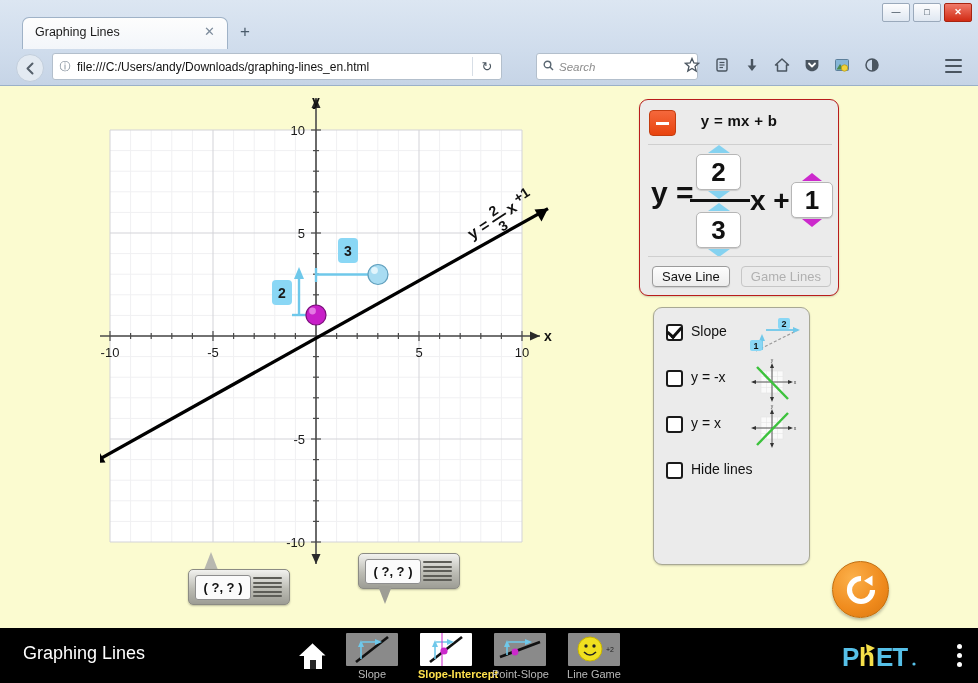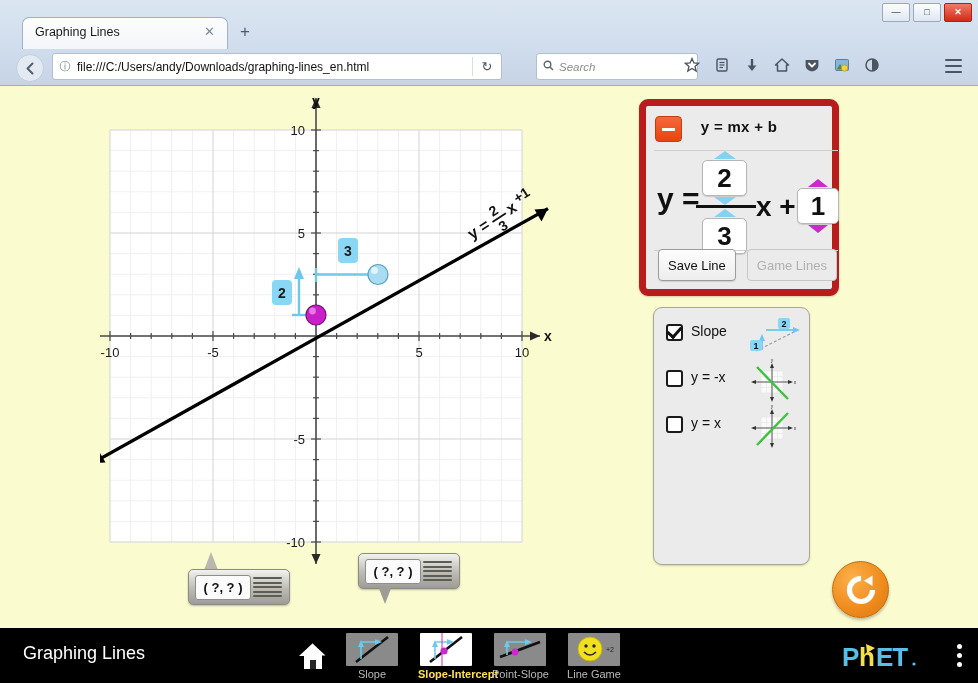--- a/index.html
+++ b/index.html
@@ -116,21 +116,21 @@
     position: absolute; left: 90px; top: 6px;
     width: 460px; height: 475px;
   }
   .graph svg { display: block; }
 
   
   .eq-panel {
     position: absolute; left: 629px; top: 13px;
     width: 200px; height: 197px;
     background: #ebebeb;
-    border: 7px solid #b91c1c;
+    border: 1px solid #b91c1c;
     border-radius: 9px;
     box-shadow: 0 1px 2px rgba(0,0,0,.18);
     box-sizing: border-box;
   }
   .eq-head { position: relative; height: 44px; }
   .collapse-btn {
     position: absolute; left: 9px; top: 10px; width: 25px; height: 24px;
     background: linear-gradient(#f4683c, #e8440e);
     border: 1px solid #c43d10; border-radius: 4px;
     display: flex; align-items: center; justify-content: center;
@@ -171,21 +171,21 @@
   .arw.dn.mag { border-left: 10px solid transparent; border-right: 10px solid transparent; border-top: 8px solid #cc29cc; }
   .eq-x {
     position: absolute; font-size: 28px; font-weight: bold; color: #111;
   }
 
   .eq-buttons {
     position: absolute; left: 0; bottom: 8px; width: 200px;
     display: flex; gap: 11px; padding-left: 12px; box-sizing: border-box;
   }
   .eq-btn {
-    height: 32px; padding: 0 9px;
+    height: 21px; padding: 0 9px;
     background: linear-gradient(#fdfdfd, #ededed);
     border: 1px solid #9b9b9b; border-radius: 4px;
     font-size: 13px; color: #111;
     display: flex; align-items: center; justify-content: center;
     box-shadow: 0 1px 1px rgba(0,0,0,.12);
     box-sizing: border-box;
   }
   .eq-btn.disabled { color: #b0b0b0; border-color: #c6c6c6; background: #ebebeb; box-shadow: none; }
   .eq-divider2 { position: absolute; left: 8px; bottom: 38px; width: 184px; height: 1px; background: #cfcfcf; }
 
@@ -650,20 +650,24 @@
             <line x1="31" y1="8" x2="31" y2="43" stroke="#444" stroke-width=".9"></line>
             <polygon points="31,6 29,11 33,11" fill="#333"></polygon>
               <polygon points="31,45 29,40 33,40" fill="#333"></polygon>
             <text x="31" y="5" text-anchor="middle" font-size="5" fill="#333" font-family="Liberation Sans, sans-serif">y</text>
             <text x="54" y="27" text-anchor="middle" font-size="5" fill="#333" font-family="Liberation Sans, sans-serif">x</text>
             <line x1="16" y1="42" x2="47" y2="10" stroke="#3cc23c" stroke-width="2.4"></line>
           </svg>
         </div>
       </div>
 
+      <div class="cb-row short">
+        <div class="cbox"></div>
+        <div class="cb-label">Hide lines</div>
+      </div>
 
     </div>
 
     <div class="ptool" style="left:178px; top:483px;">
       <div style="position:absolute; left:16px; top:-17px; width:0; height:0; border-left:7px solid transparent; border-right:7px solid transparent; border-bottom:18px solid #b8b8b0;"></div>
       <div class="ptool-body">
         <div class="ptool-screen">( ?, ? )</div>
         <div class="ptool-grill">
             <i></i>
             <i></i>

